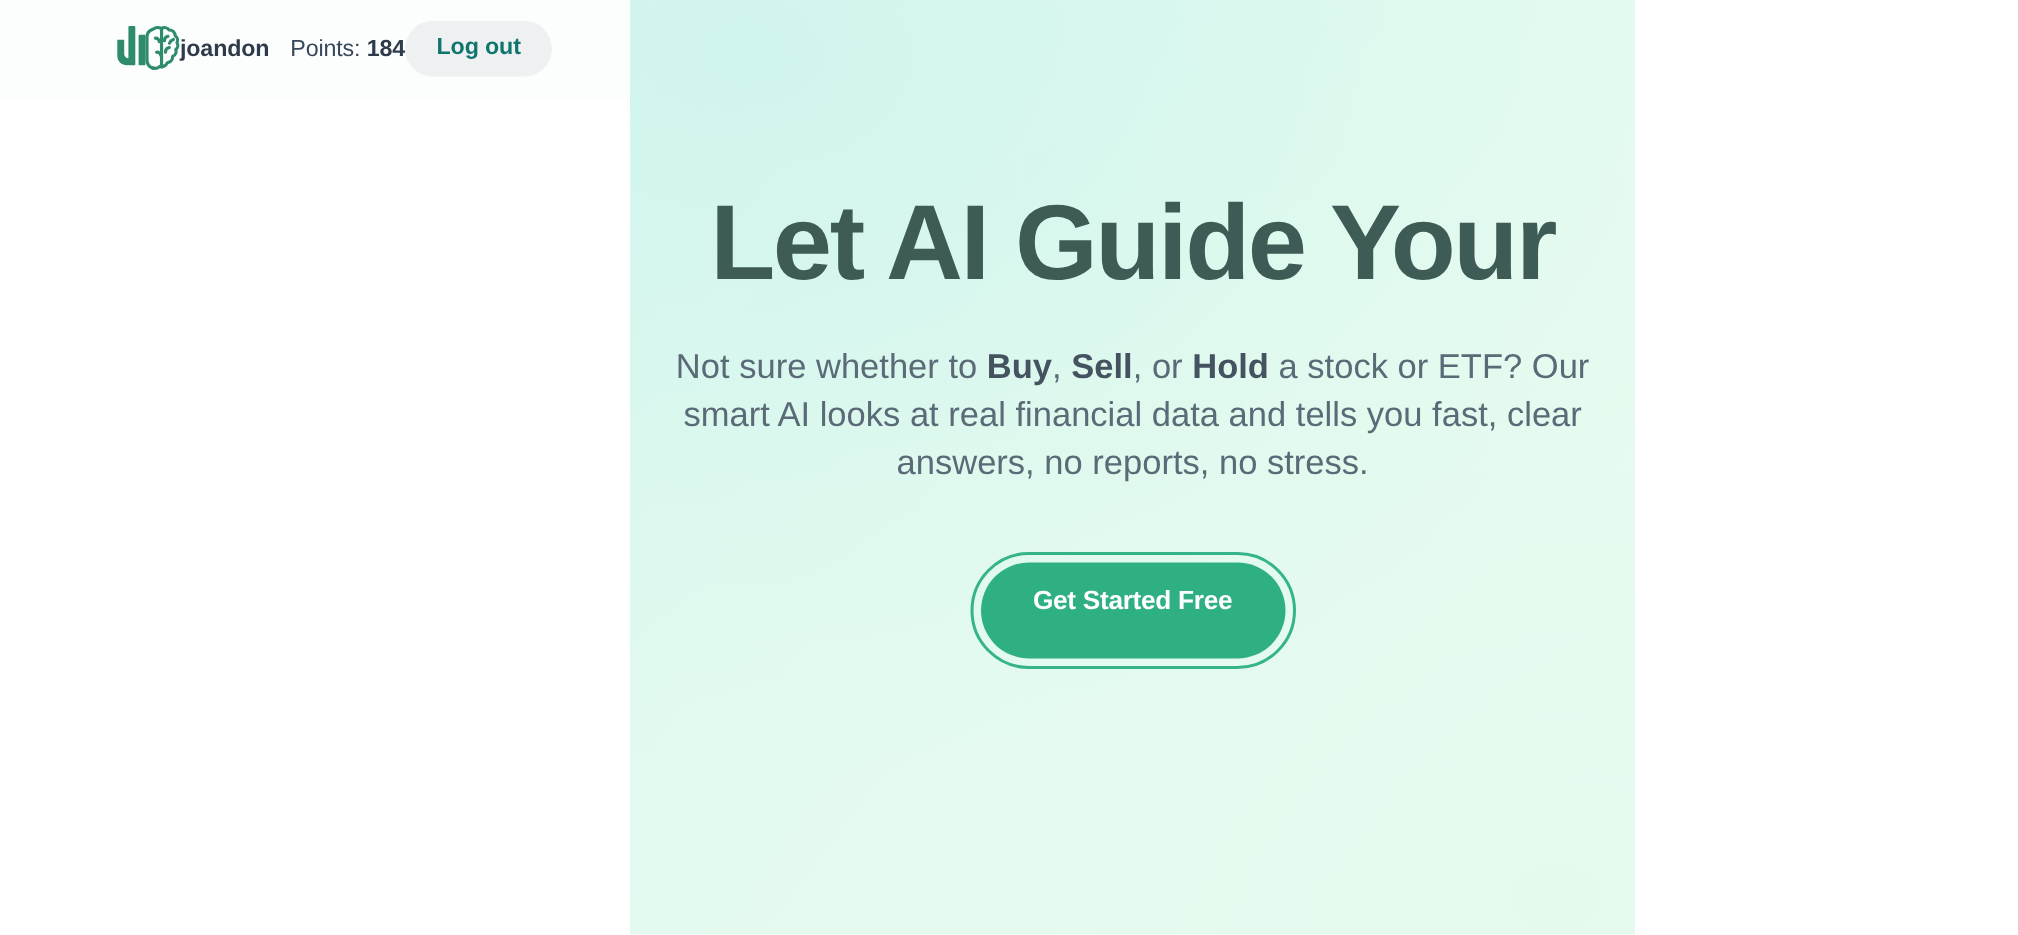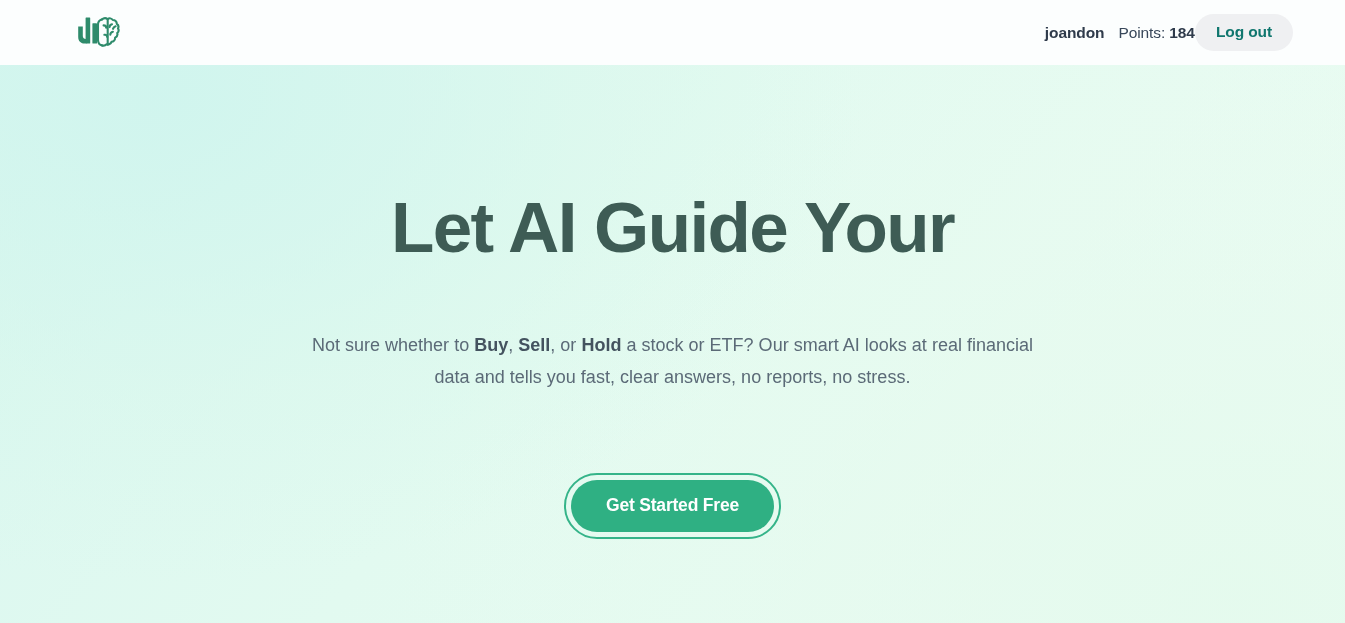--- a/index.html
+++ b/index.html
@@ -8,25 +8,25 @@
     margin: 0;
     padding: 0;
     width: 1345px;
     height: 623px;
     overflow: hidden;
     font-family: "Liberation Sans", "DejaVu Sans", sans-serif;
     background: #ffffff;
   }
 
   .page {
-    width: 1345px;
+    width: 1090px;
     height: 623px;
     position: relative;
     display: flex;
-    flex-direction: column;
+    flex-direction: row;
   }
 
   
   .site-header {
     height: 65px;
     flex: 0 0 65px;
     background: #fcfefe;
     display: flex;
     align-items: center;
     justify-content: space-between;
@@ -93,38 +93,37 @@
     position: relative;
     background:
       radial-gradient(ellipse 900px 620px at 12% 6%, rgba(208,245,238,0.95) 0%, rgba(214,247,235,0.35) 48%, rgba(228,250,236,0) 78%),
       radial-gradient(ellipse 1000px 700px at 92% 96%, rgba(228,250,237,0.9) 0%, rgba(230,250,238,0.35) 55%, rgba(233,251,240,0) 85%),
       linear-gradient(127deg, #d6f6ef 0%, #ddf8f0 18%, #e2faf0 42%, #e7fbf1 68%, #ebfcf3 100%);
     display: flex;
     flex-direction: column;
     align-items: center;
     padding-top: 126px;
     overflow: hidden;
-    gap: 36px;
   }
 
   .headline {
     margin: 0;
     font-size: 71px;
     line-height: 74px;
     font-weight: 700;
     color: #3e5c55;
     text-align: center;
     letter-spacing: -1.6px;
     max-width: 1100px;
   }
   .headline .line { display: block; }
 
   .subhead {
     margin: 28px 0 0 0;
-    font-size: 18px;
+    font-size: 23px;
     line-height: 32px;
     color: #5b6a77;
     text-align: center;
     font-weight: 400;
     max-width: 760px;
     letter-spacing: 0.01px;
   }
   .subhead b { font-weight: 700; color: #44535f; }
 
   
@@ -136,21 +135,21 @@
     border-radius: 40px;
     background: transparent;
     line-height: 0;
   }
   .cta-btn {
     display: inline-block;
     background: #2fb083;
     color: #ffffff;
     border: none;
     border-radius: 32px;
-    padding: 15px 35px 16px 35px;
+    padding: 15px 35px 28px 35px;
     font-family: inherit;
     font-size: 17.5px;
     font-weight: 700;
     letter-spacing: -0.2px;
     cursor: pointer;
     line-height: 1.2;
     white-space: nowrap;
   }
 </style>
 </head>

